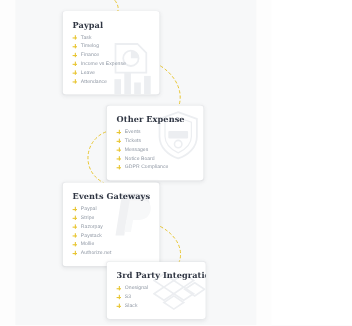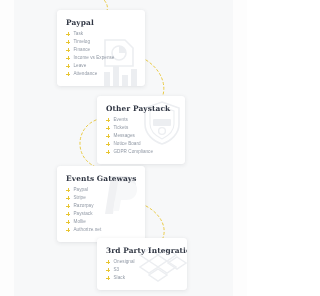--- a/index.html
+++ b/index.html
@@ -165,21 +165,21 @@
   </div>
 
   <div class="card" id="card-other-features">
     <svg class="watermark" style="right:3px; top:4px; width:40px; height:46px;" viewBox="0 0 40 46" xmlns="http://www.w3.org/2000/svg">
       <path d="M20,2 L37,8 V24 C37,34 29,41 20,44 C11,41 3,34 3,24 V8 Z" fill="none" stroke="#eceef1" stroke-width="1.6"></path>
       <path d="M20,7 L32,11 V24 C32,31 26,36 20,39 C14,36 8,31 8,24 V11 Z" fill="none" stroke="#eceef1" stroke-width="1.1"></path>
       <rect x="11" y="19" width="18" height="7" rx="1" fill="#eceef1"></rect>
       <circle cx="20" cy="31" r="3.4" fill="none" stroke="#eceef1" stroke-width="1.4"></circle>
     </svg>
     <div class="card-inner">
-      <div class="card-title">Other Paystack</div>
+      <div class="card-title">Other Expense</div>
       <ul class="feature-list">
         <li class="feature-item">
           <span class="bullet-icon"></span>
           <span class="feature-label">Events</span>
         </li>
         <li class="feature-item">
           <span class="bullet-icon"></span>
           <span class="feature-label">Tickets</span>
         </li>
         <li class="feature-item">

